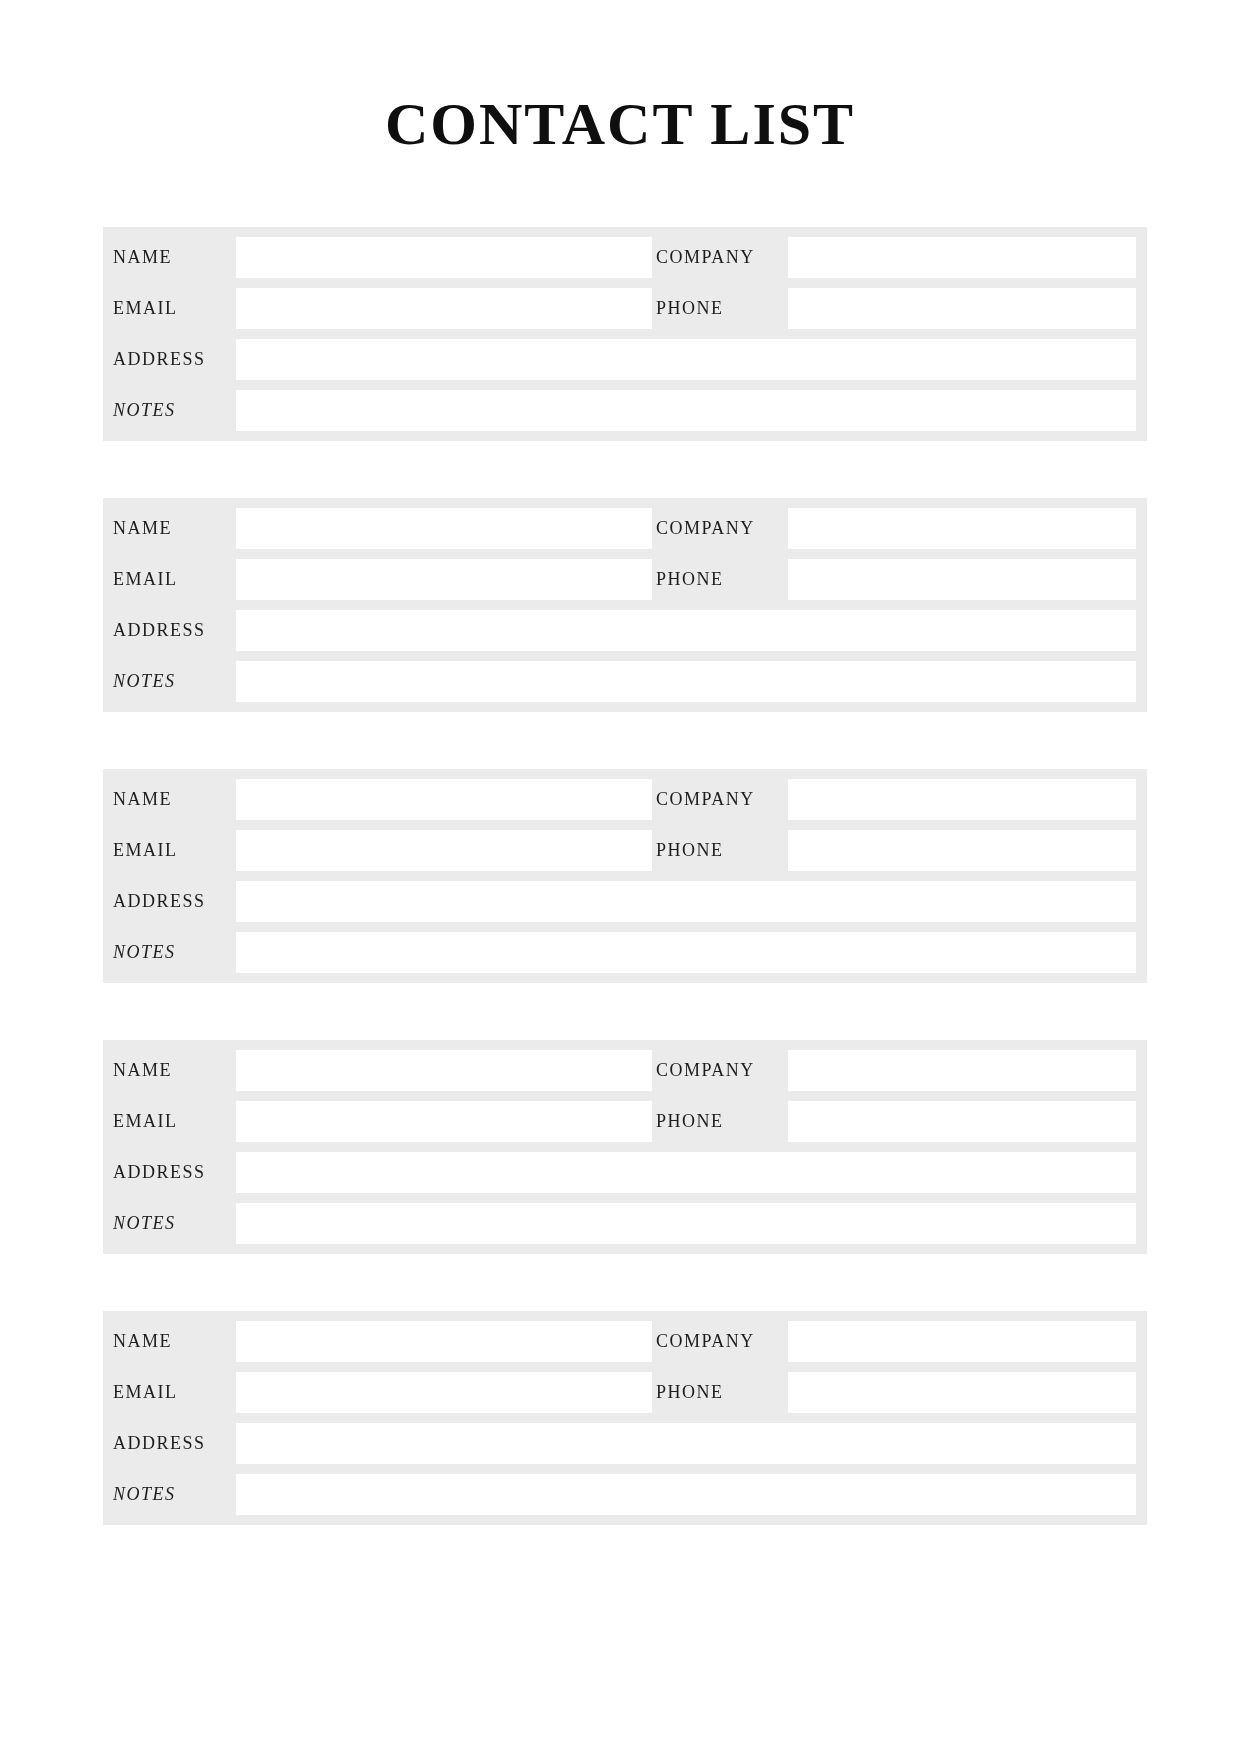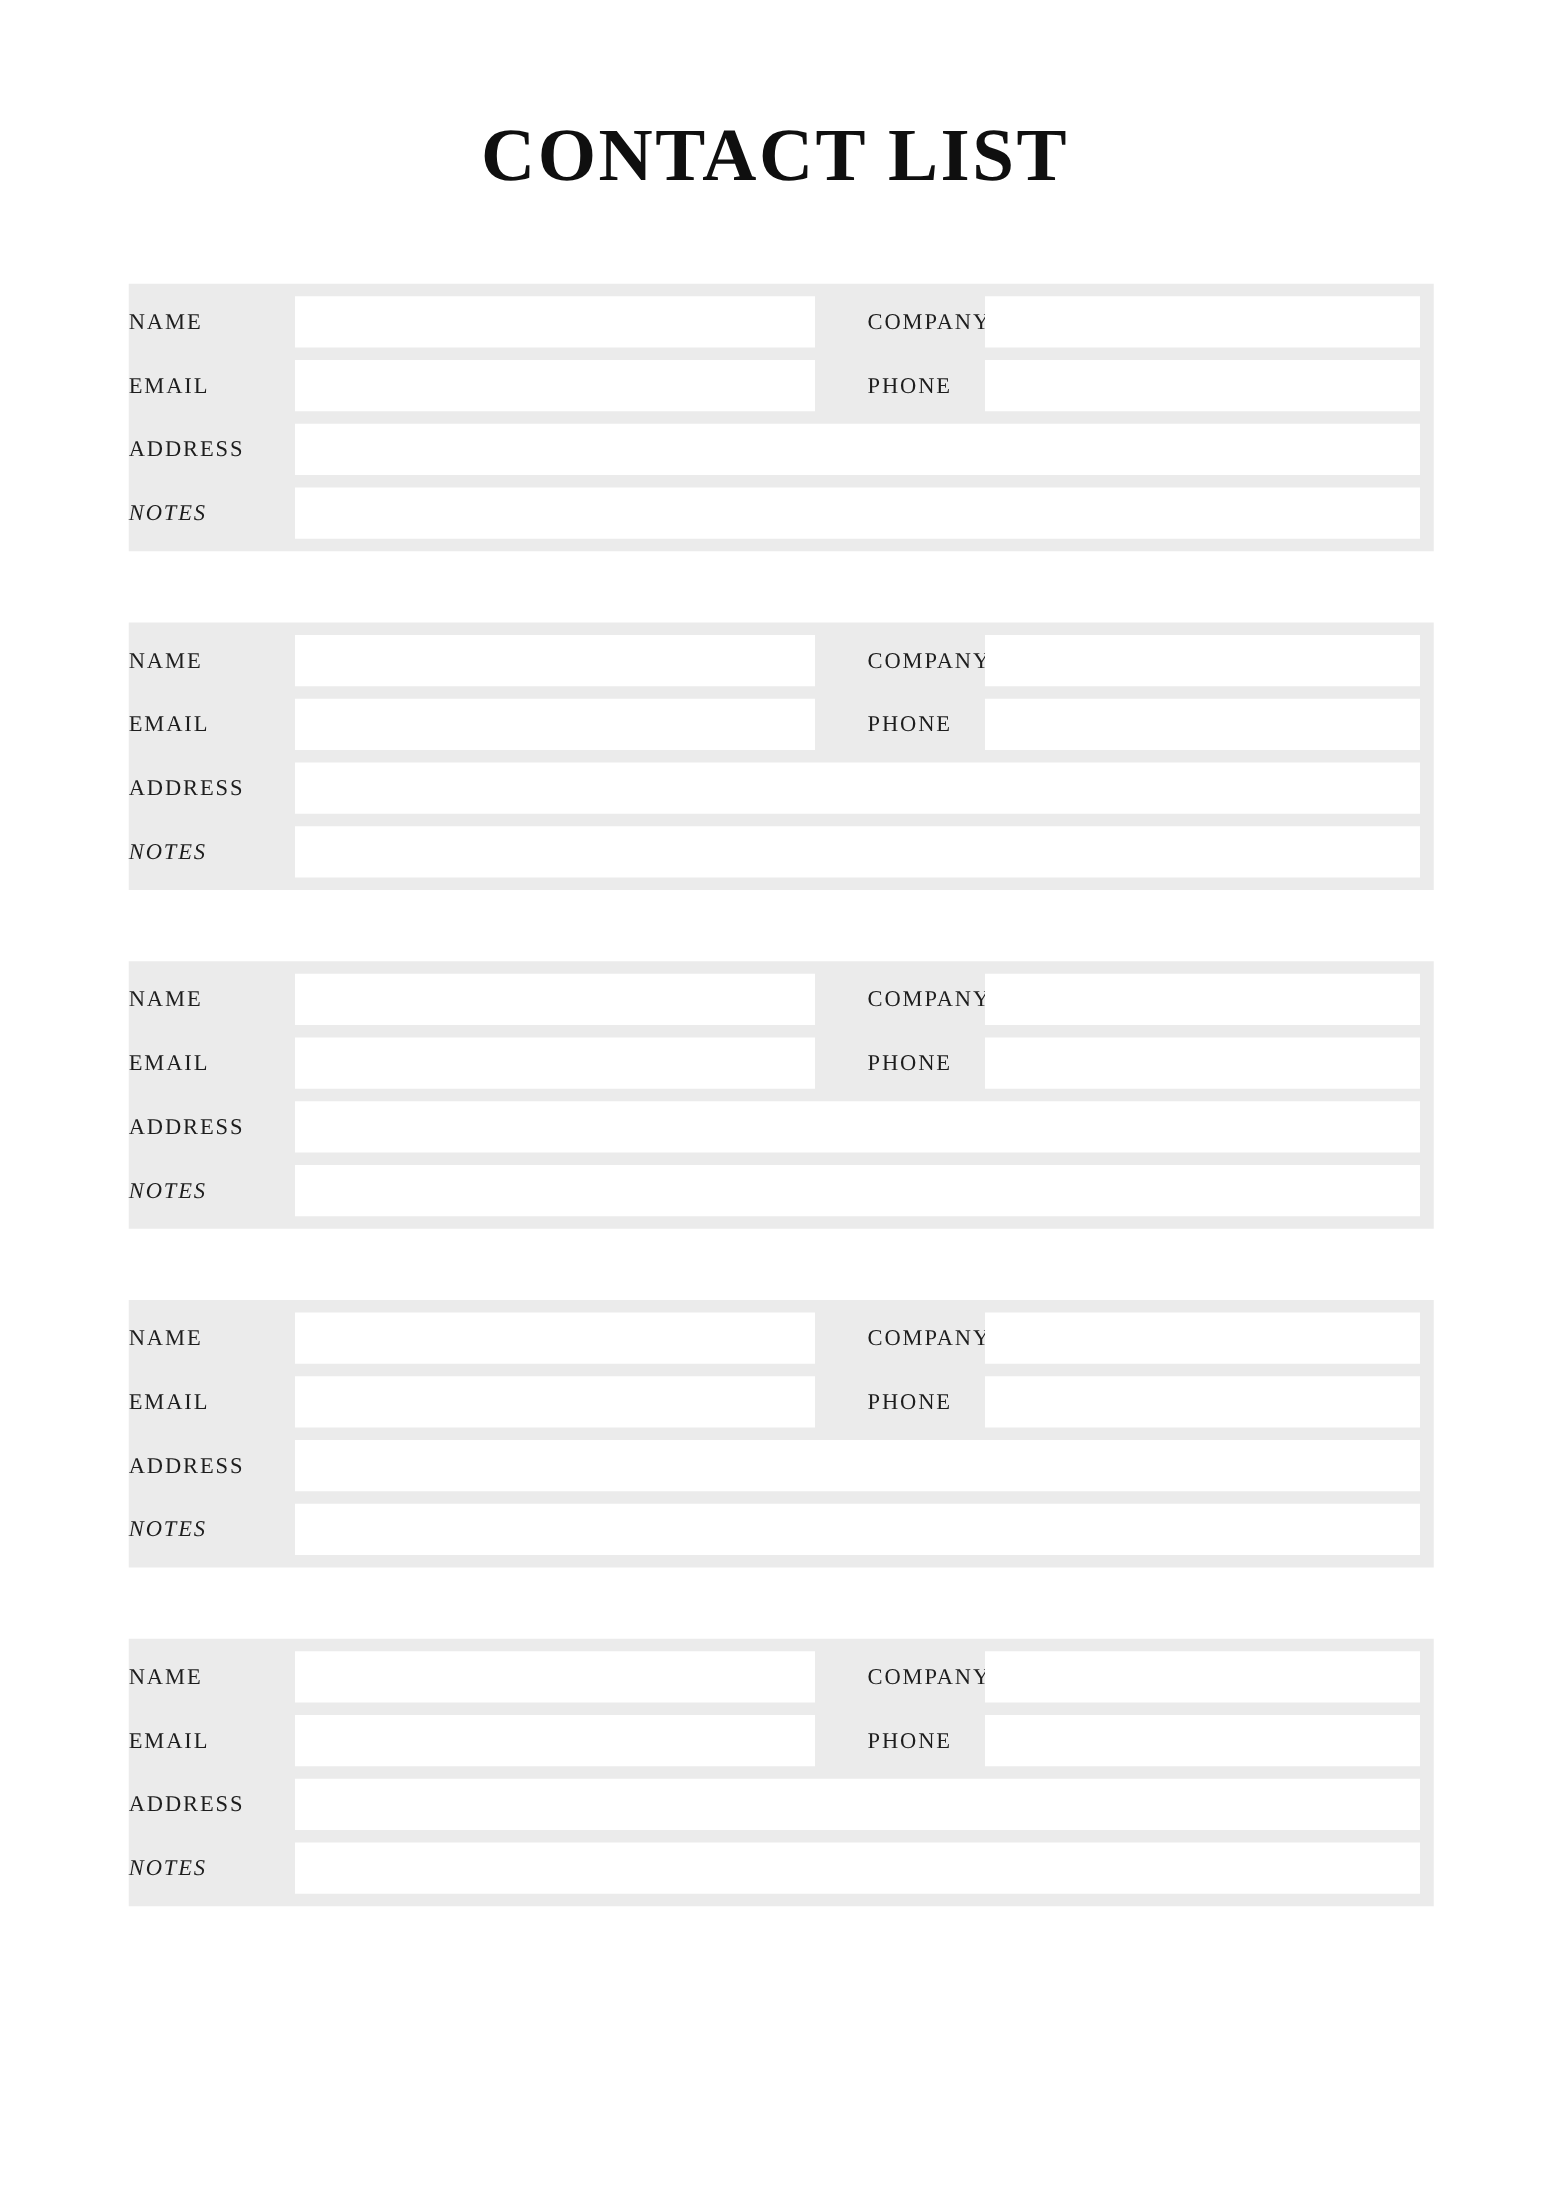--- a/index.html
+++ b/index.html
@@ -32,27 +32,28 @@
     background: var(--card-bg, #ebebeb);
     display: grid;
     grid-template-columns: 133px 416px 136px 348px;
     grid-template-rows: repeat(4, 41px);
     row-gap: 10px;
     padding: 10px 11px 10px 0;
   }
   .label-cell {
     display: flex;
     align-items: center;
+    padding-left: 10px;
     font-size: 18px;
     letter-spacing: 1.5px;
     color: var(--label-text, #1d1d1d);
     font-weight: 500;
     white-space: nowrap;
   }
-  .label-cell.col2 { padding-left: 14px; margin-left: 28px; }
+  .label-cell.col2 { padding-left: 4px; }
   .field {
     border: none;
     border-radius: 0;
     background: var(--field-bg, #ffffff);
     width: 100%;
     height: 41px;
     font-family: "Liberation Serif", serif;
     font-size: 18px;
     color: #1d1d1d;
     padding: 0 10px;

